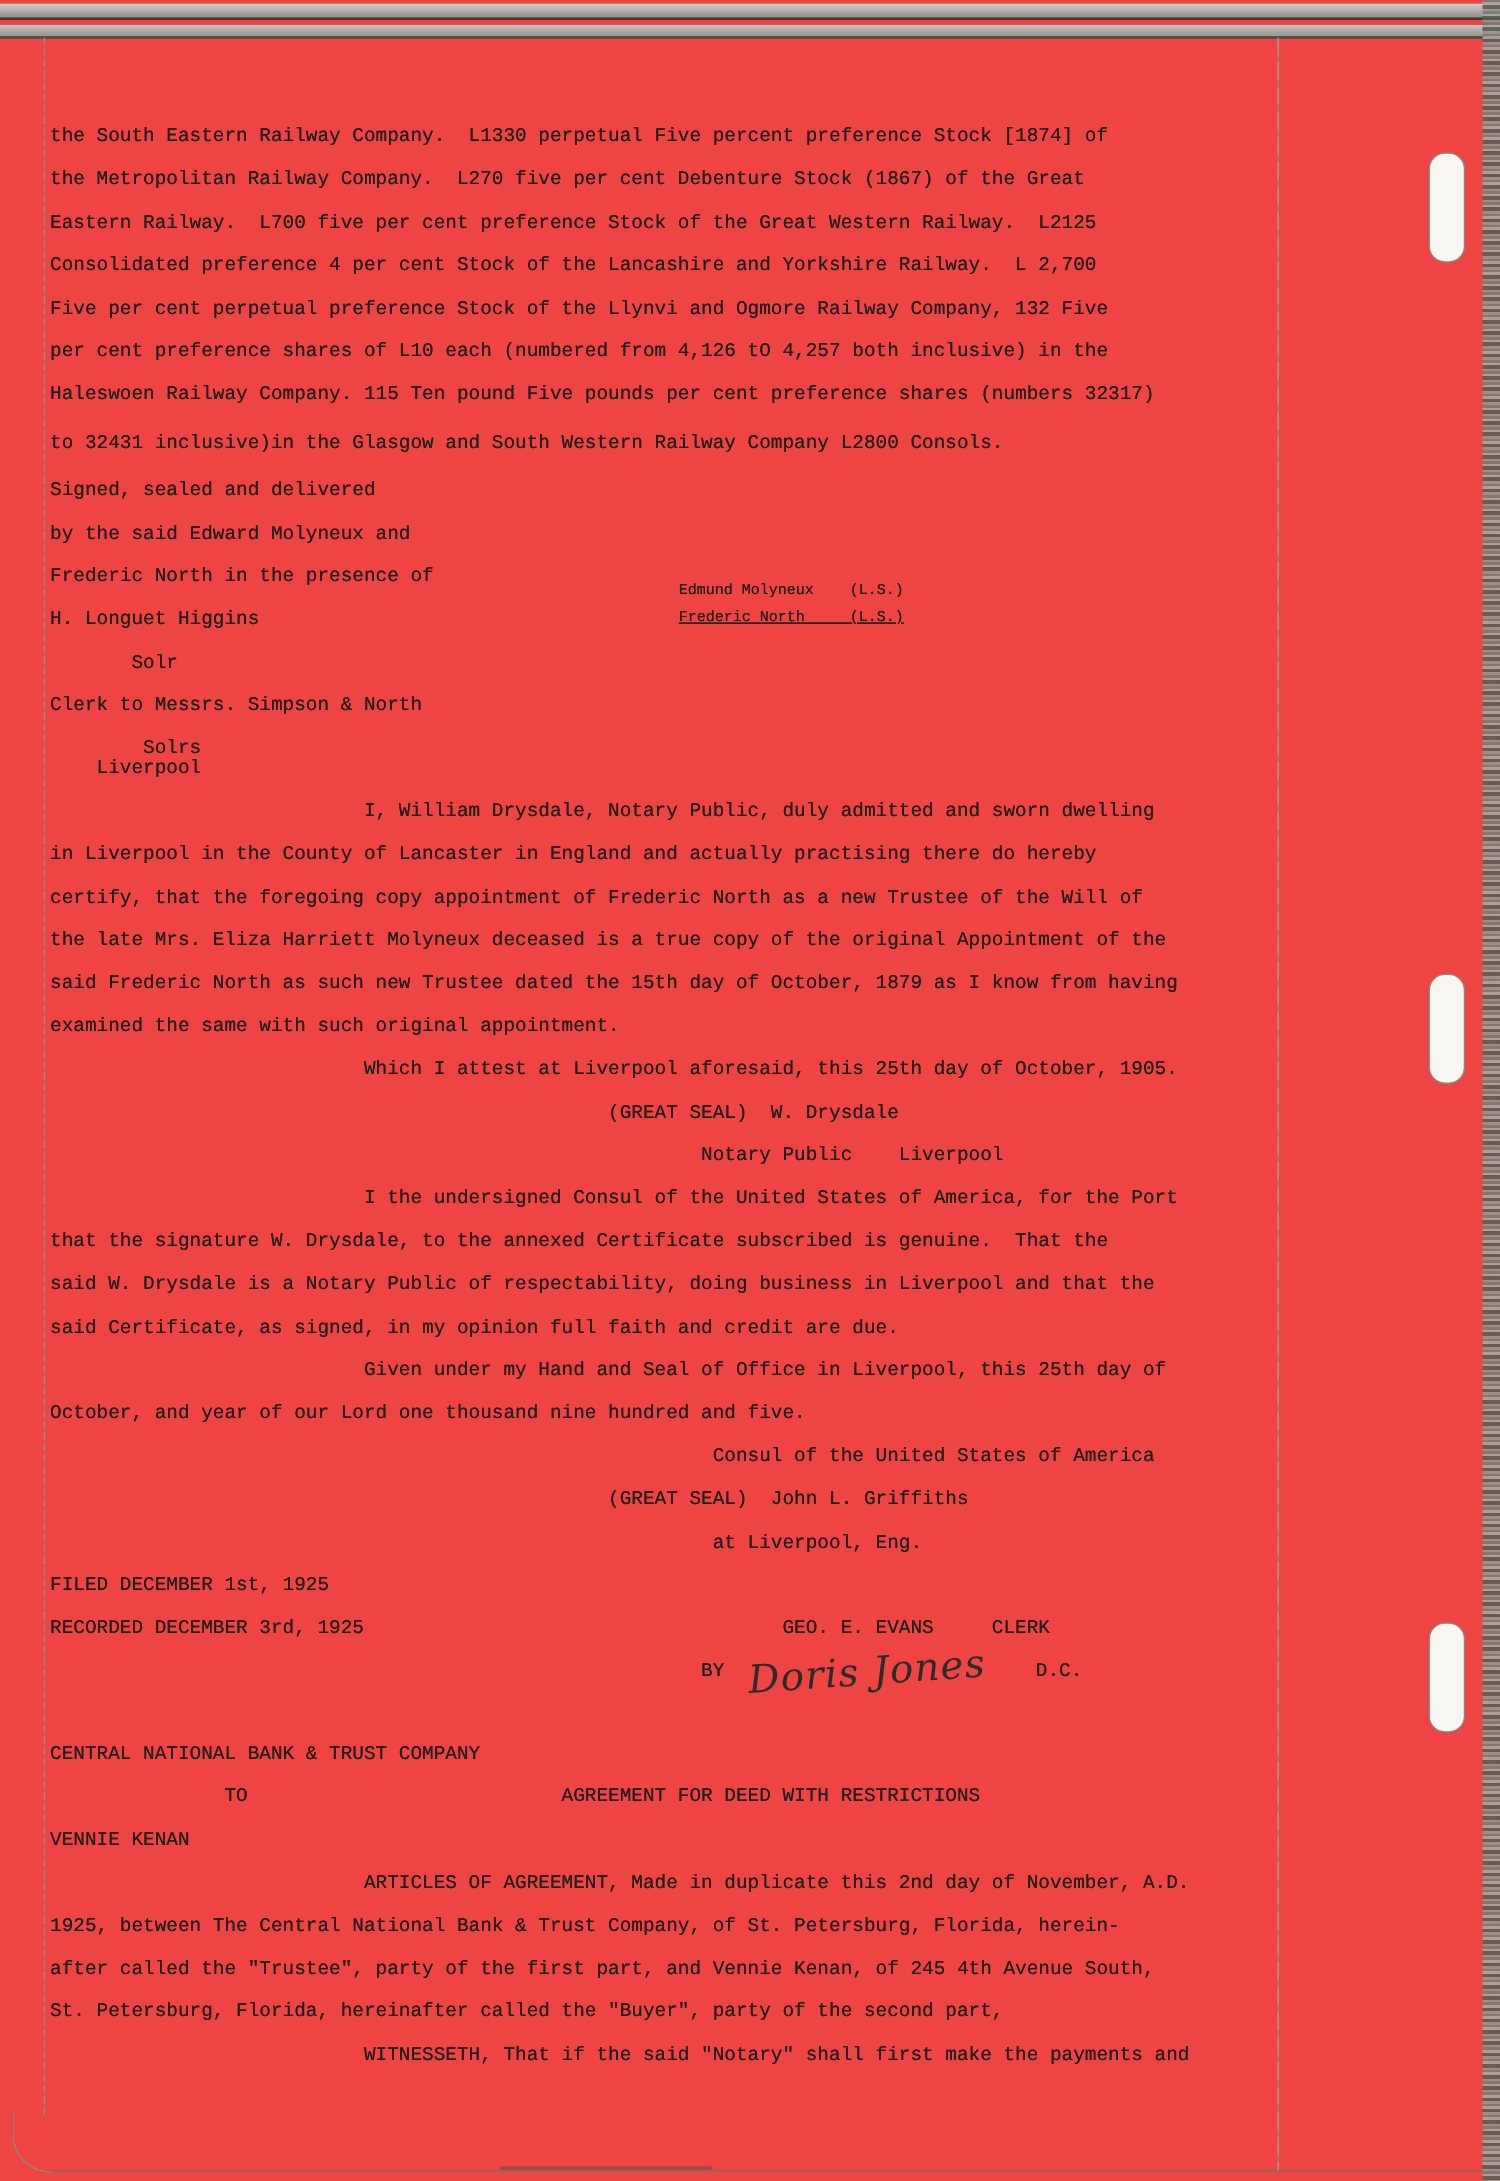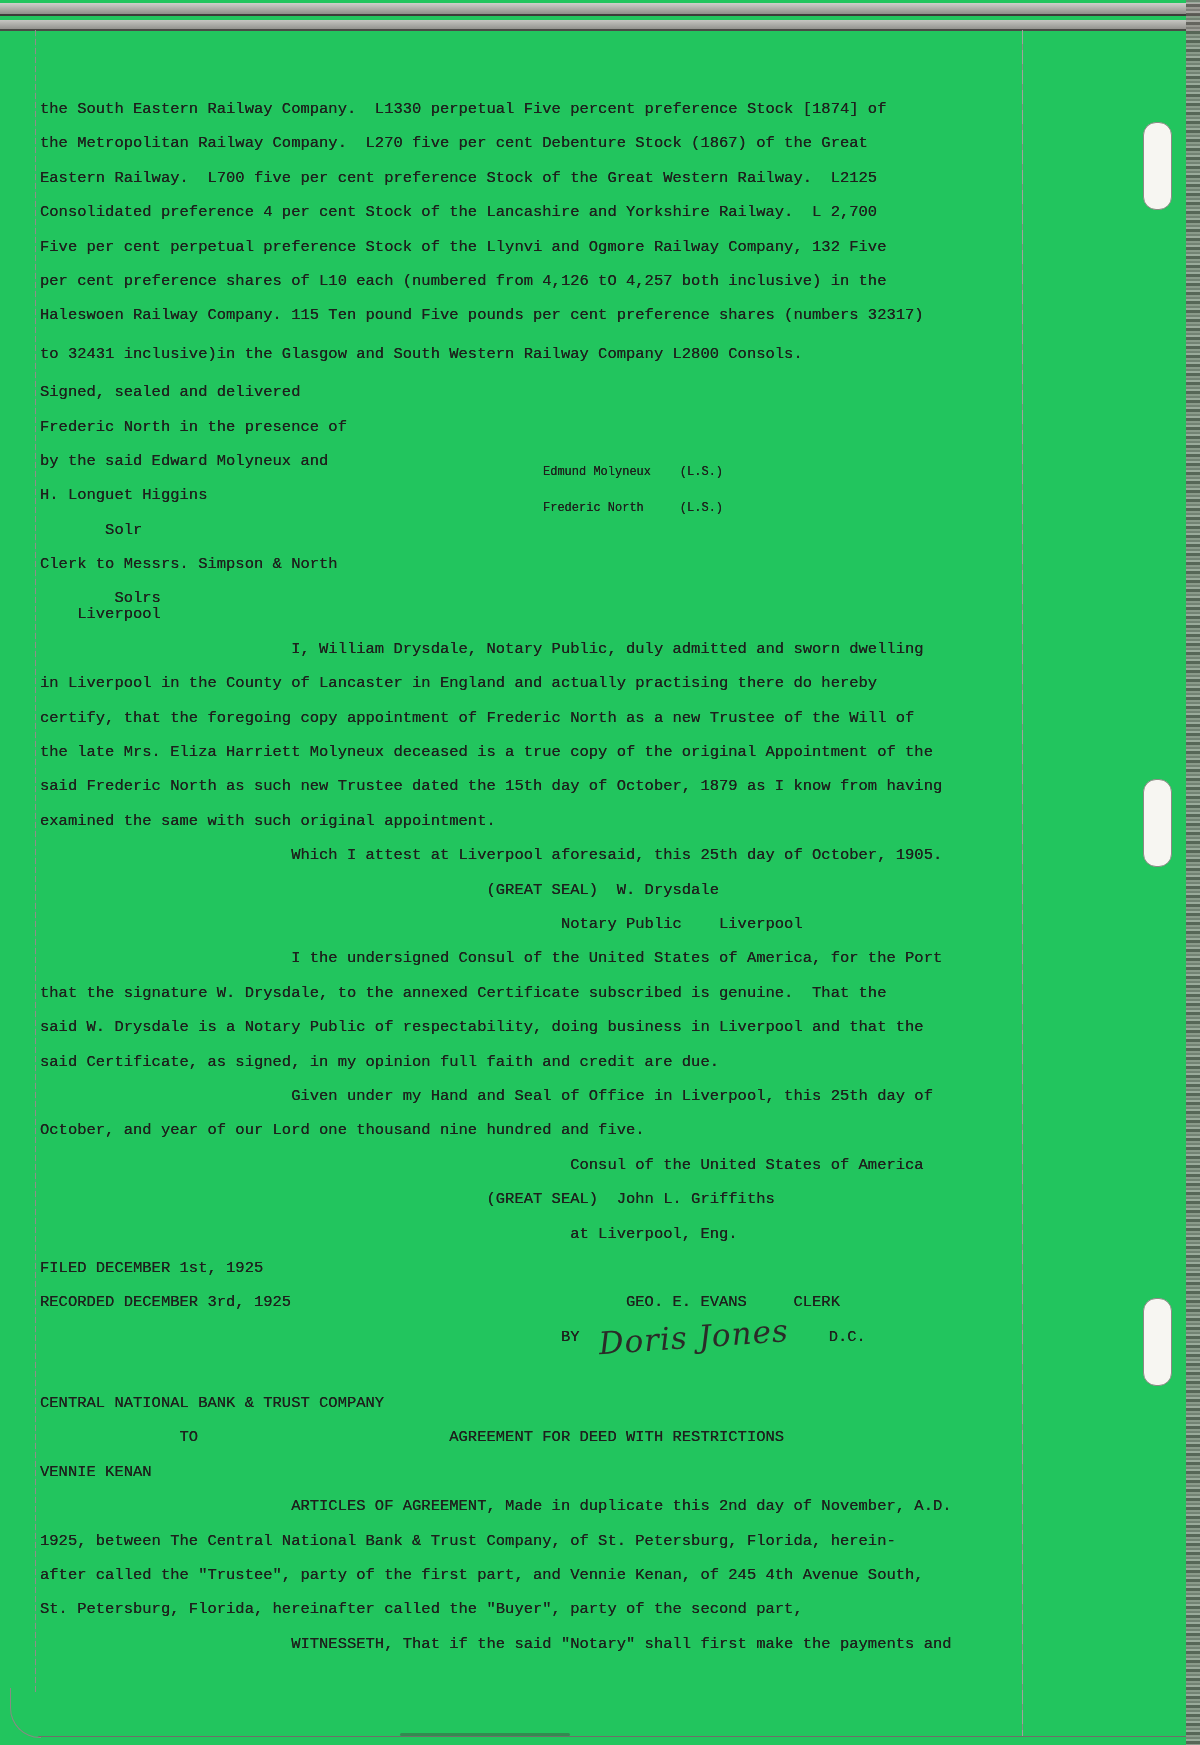--- a/index.html
+++ b/index.html
@@ -1,19 +1,19 @@
 <!DOCTYPE html>
 <html><head>
 <meta charset="utf-8">
 <style>
   html,body{margin:0;padding:0;background:#e9e8e4;}
   .sheet{
     position:relative;
     width:1200px;height:1745px;
-    background:#22c55e;
+    background:#ef4444;
     overflow:hidden;
     font-family:"Liberation Mono","DejaVu Sans Mono",monospace;
     color:#1f1f1d;
   }
   
   .band{position:absolute;left:0;width:1200px;}
   .band1{top:3px;height:11px;background:linear-gradient(#cfcfcb,#8e8e89);border-bottom:2px solid #3c3c39;}
   .band2{top:20px;height:9px;background:linear-gradient(#c6c6c2,#94948f);border-bottom:2px solid #4a4a46;}
   
   .left-line{position:absolute;left:35px;top:30px;width:1px;height:1662px;
@@ -48,21 +48,21 @@
     transform:rotate(-4deg) translateY(6px);
     color:#2b2b28;text-shadow:none;
   }
   
   .overlay{
     position:absolute;left:543px;white-space:pre;
     font-size:12px;line-height:19px;
     text-shadow:0 0 .5px rgba(20,20,18,.85);
   }
   .sig1{top:463px;}
-  .sig2{top:499px;}
+  .sig2{top:485px;text-decoration:underline;}
 </style>
 </head>
 <body>
 
 <div class="sheet">
   <div class="band band1"></div>
   <div class="band band2"></div>
   <div class="left-line"></div>
   <div class="right-line"></div>
   <div class="right-edge"></div>
@@ -76,22 +76,22 @@
   <div class="text" id="doc-lines">
       <div class="ln">the South Eastern Railway Company.  L1330 perpetual Five percent preference Stock [1874] of</div>
       <div class="ln">the Metropolitan Railway Company.  L270 five per cent Debenture Stock (1867) of the Great</div>
       <div class="ln">Eastern Railway.  L700 five per cent preference Stock of the Great Western Railway.  L2125</div>
       <div class="ln">Consolidated preference 4 per cent Stock of the Lancashire and Yorkshire Railway.  L 2,700</div>
       <div class="ln">Five per cent perpetual preference Stock of the Llynvi and Ogmore Railway Company, 132 Five</div>
       <div class="ln">per cent preference shares of L10 each (numbered from 4,126 tO 4,257 both inclusive) in the</div>
       <div class="ln">Haleswoen Railway Company. 115 Ten pound Five pounds per cent preference shares (numbers 32317)</div>
       <div class="ln" style="margin-top: 4px; font-family: Liberation Mono, monospace;">to 32431 inclusive)in the Glasgow and South Western Railway Company L2800 Consols.</div>
       <div class="ln" style="margin-top: 4px;">Signed, sealed and delivered</div>
+      <div class="ln">by the said Edward Molyneux and</div>
       <div class="ln">Frederic North in the presence of</div>
-      <div class="ln">by the said Edward Molyneux and</div>
       <div class="ln">H. Longuet Higgins</div>
       <div class="ln">       Solr</div>
       <div class="ln">Clerk to Messrs. Simpson &amp; North</div>
       <div class="ln half" style="height: 16px;">        Solrs</div>
       <div class="ln">    Liverpool</div>
       <div class="ln">                           I, William Drysdale, Notary Public, duly admitted and sworn dwelling</div>
       <div class="ln">in Liverpool in the County of Lancaster in England and actually practising there do hereby</div>
       <div class="ln">certify, that the foregoing copy appointment of Frederic North as a new Trustee of the Will of</div>
       <div class="ln">the late Mrs. Eliza Harriett Molyneux deceased is a true copy of the original Appointment of the</div>
       <div class="ln">said Frederic North as such new Trustee dated the 15th day of October, 1879 as I know from having</div>

